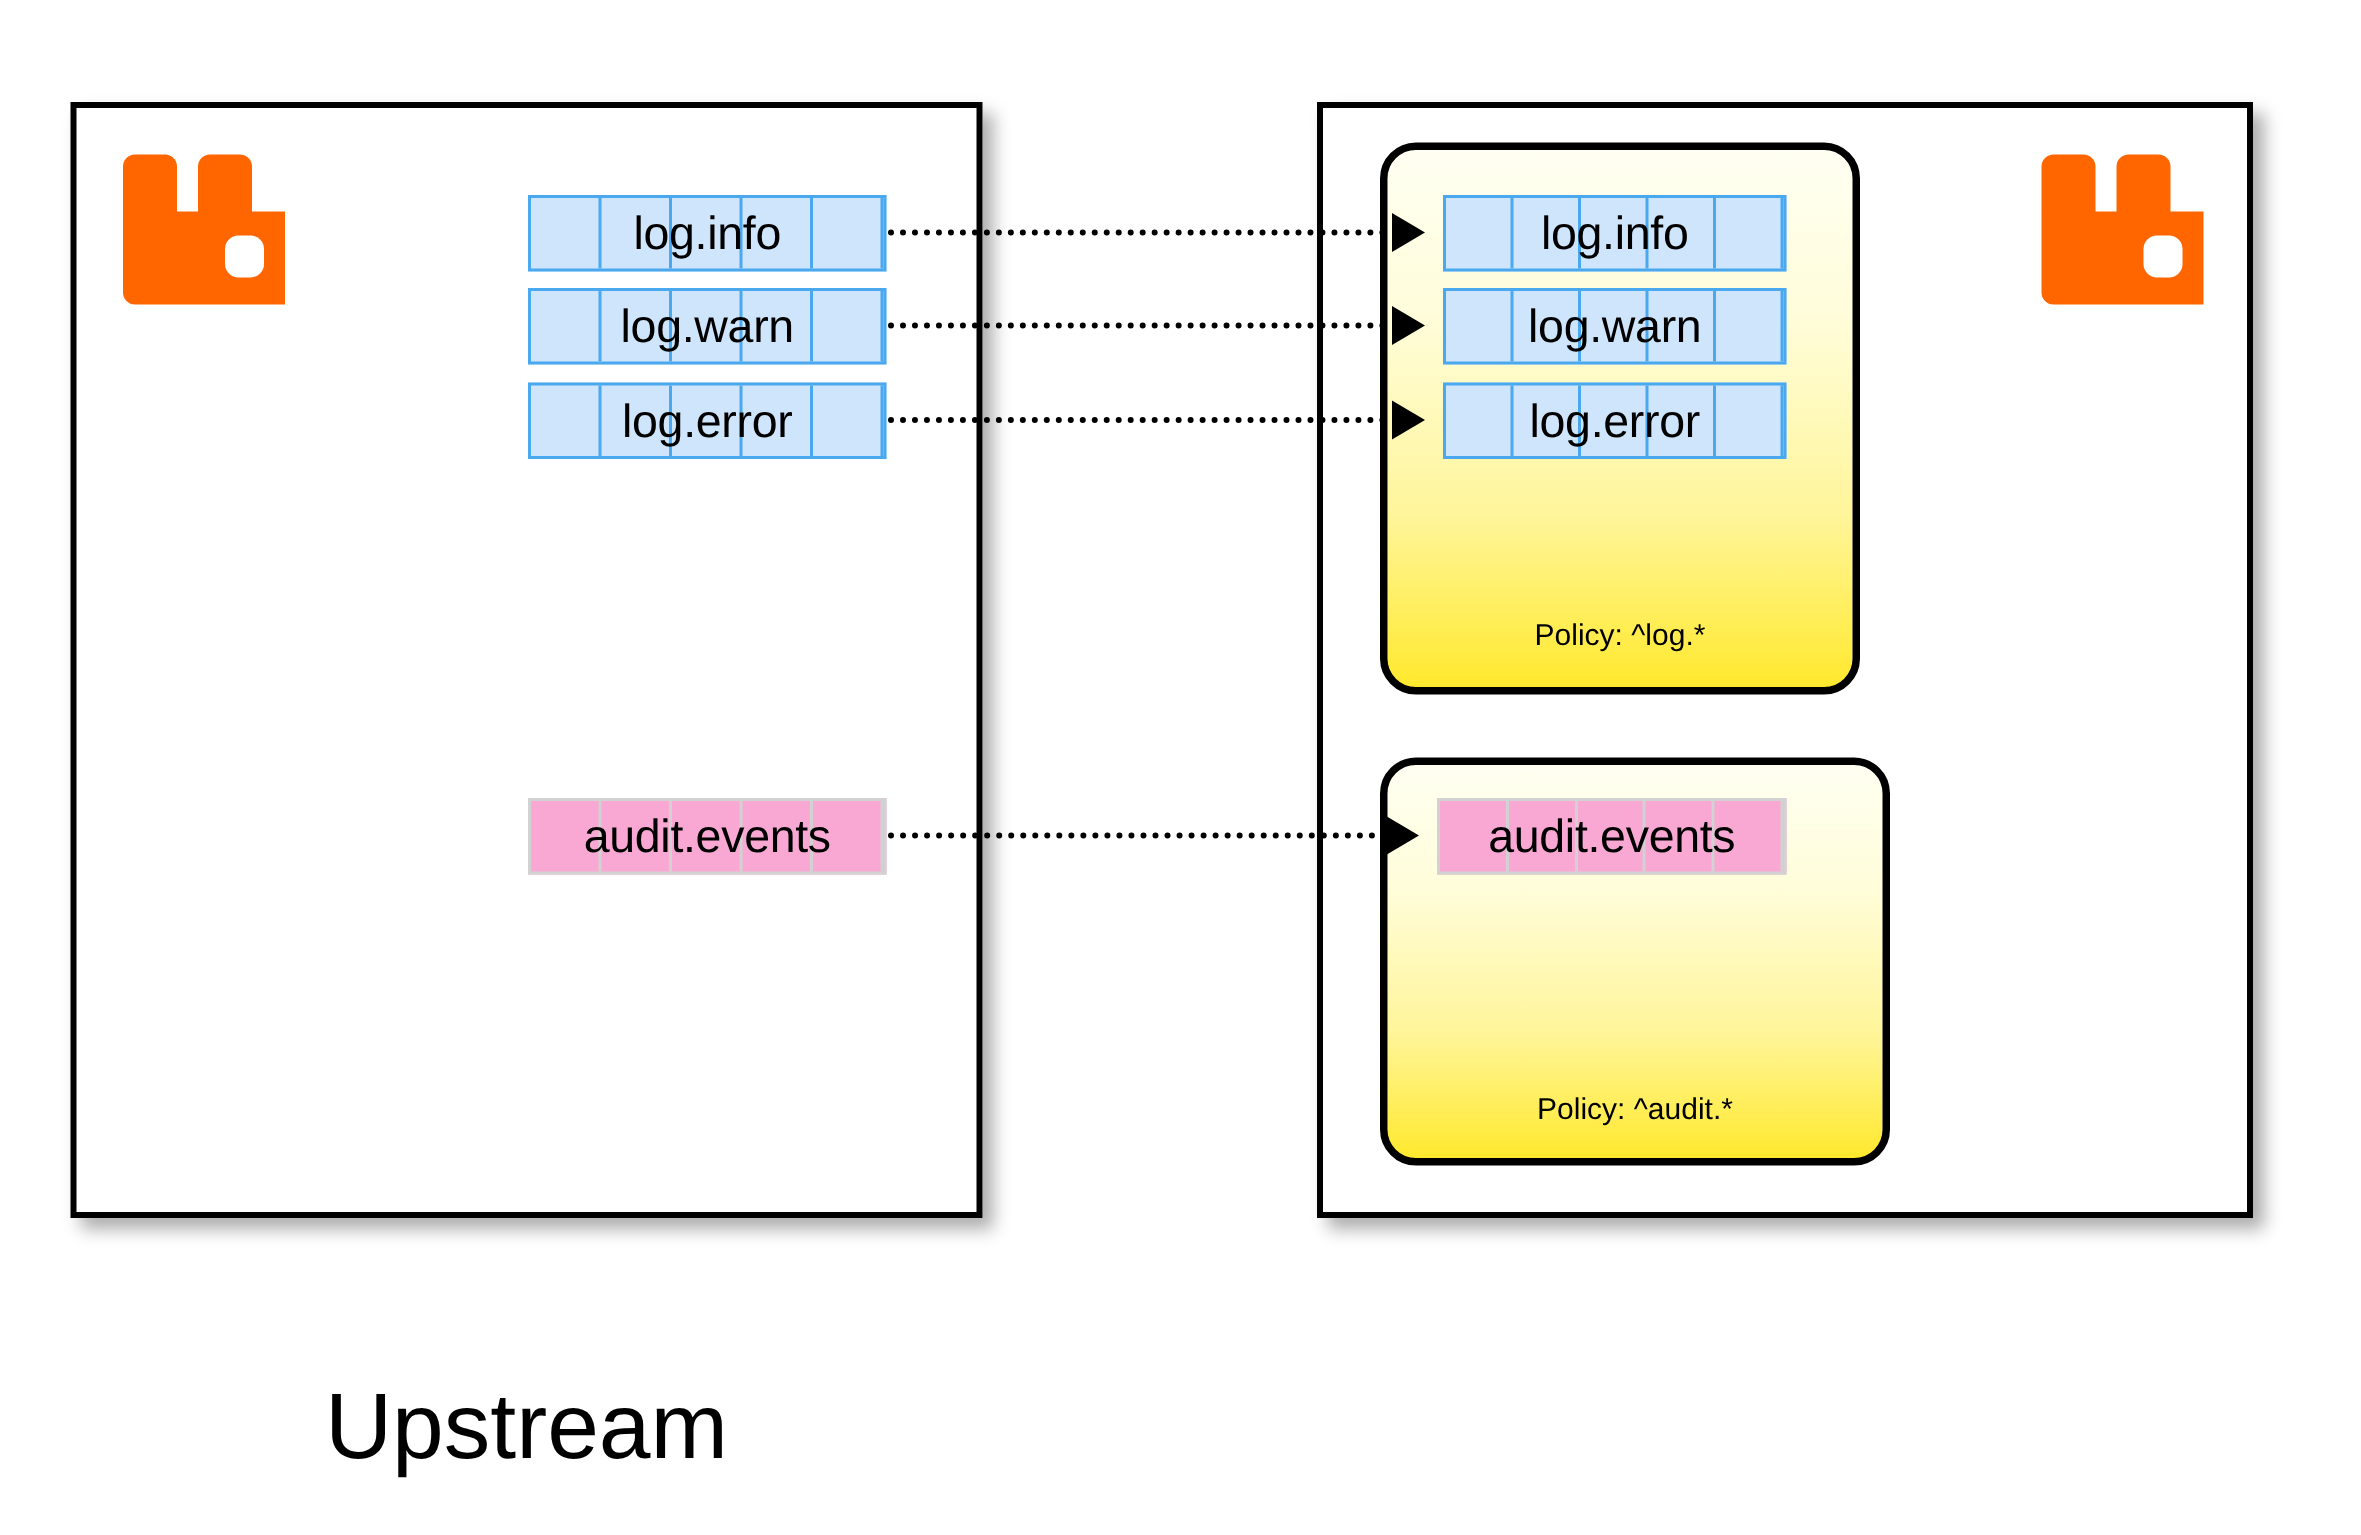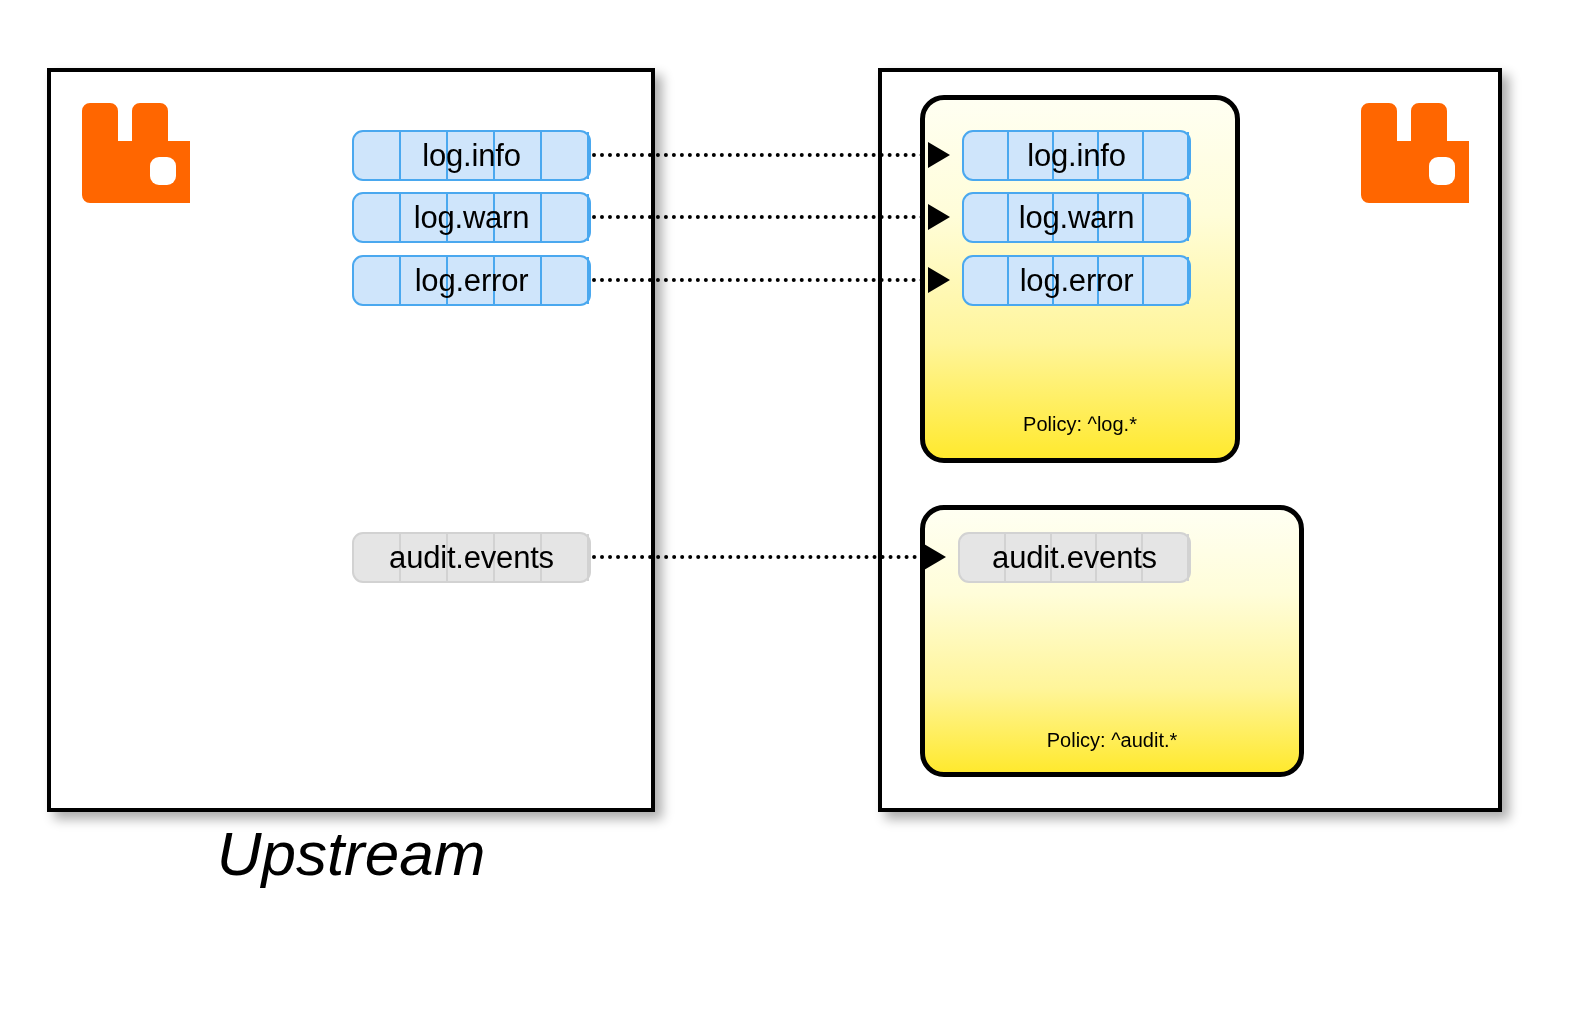--- a/index.html
+++ b/index.html
@@ -24,35 +24,34 @@
   #logo-upstream{left:78px;top:95px;}
   #logo-downstream{left:1357px;top:95px;}
   .rmq-logo svg{display:block;width:100%;height:100%;}
 
   
   .queue{
     position:absolute;
     display:flex;
     box-sizing:border-box;
     align-items:stretch;
-    border-radius:11px;
   }
   .queue .cell{flex:1 1 20%;box-sizing:border-box;}
   .queue .qlabel{
     position:absolute;left:0;top:0;right:0;bottom:0;
     display:flex;align-items:center;justify-content:center;
     color:#000;font-size:31px;line-height:1;letter-spacing:-0.2px;
     pointer-events:none;white-space:nowrap;
   }
   
   .queue.blue{background:#cfe5fb;border:2px solid #4aa8ef;}
   .queue.blue .cell{border-right:2px solid #4aa8ef;}
   .queue.blue .cell:last-child{border-right:none;}
   
-  .queue.grey{background:#e5e5e5;border:2px solid #d2d2d2;}
+  .queue.grey{background:#f9a8d4;border:2px solid #d2d2d2;}
   .queue.grey .cell{border-right:2px solid #d2d2d2;}
   .queue.grey .cell:last-child{border-right:none;}
 
   
   #q-up-0{left:352px;top:130px;width:239px;height:51px;}
   #q-up-1{left:352px;top:192px;width:239px;height:51px;}
   #q-up-2{left:352px;top:255px;width:239px;height:51px;}
   #q-up-3{left:352px;top:532px;width:239px;height:51px;}
 
   
@@ -63,21 +62,21 @@
 
   
   .policy-group{
     position:absolute;
     border:5px solid #000000;
     border-radius:24px;
     box-sizing:border-box;
     background:linear-gradient(to bottom,#fffff2 0%,#fffdd9 32%,#fff59a 68%,#ffe92e 100%);
   }
   #policy-log{left:920px;top:95px;width:320px;height:368px;}
-  #policy-audit{left:920px;top:505px;width:384px;height:272px;}
+  #policy-audit{left:920px;top:505px;width:340px;height:272px;}
   .policy-label{
     position:absolute;left:0;right:0;
     text-align:center;color:#000;font-size:20px;line-height:1;
     white-space:nowrap;
   }
   #policy-log .policy-label{bottom:24px;}
   #policy-audit .policy-label{bottom:22px;}
 
   
   .link{
@@ -98,21 +97,21 @@
   #arrow-0{left:928px;top:142px;}
   #arrow-1{left:928px;top:204px;}
   #arrow-2{left:928px;top:267px;}
   #arrow-3{left:924px;top:544px;}
 
   
   .caption{
     position:absolute;text-align:center;color:#000;
     font-size:62px;line-height:1;white-space:nowrap;font-weight:400;
   }
-  #caption-upstream{left:47px;top:823px;width:608px;font-style:italic;}
+  #caption-upstream{left:47px;top:921px;width:608px;}
   #caption-downstream{left:878px;top:875px;width:624px;}
 </style>
 </head>
 <body>
 
 <div class="stage">
 
   <div class="broker" id="broker-upstream"></div>
 
   <div class="rmq-logo" id="logo-upstream">

